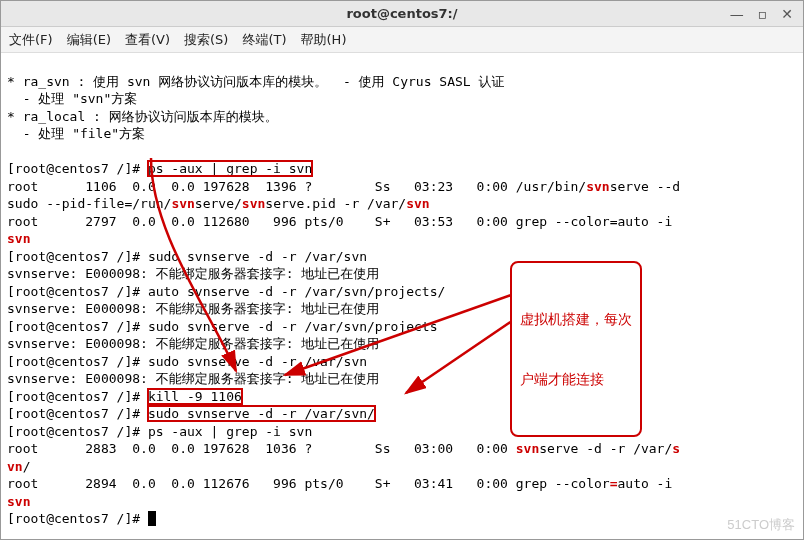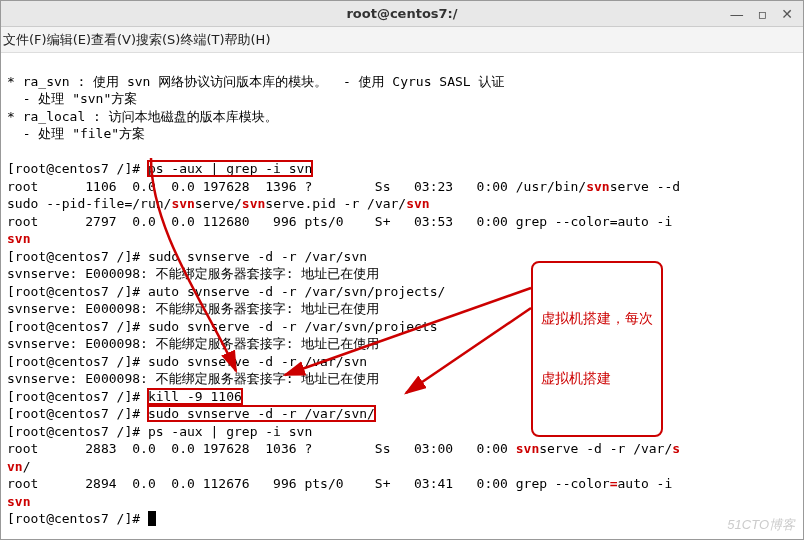--- a/index.html
+++ b/index.html
@@ -3,29 +3,29 @@
 <meta charset="utf-8">
 <style>
   * { margin: 0; padding: 0; box-sizing: border-box; }
   body { font-family: "DejaVu Sans", sans-serif; font-size: 13px; background: #f0f0f0; width: 804px; height: 540px; position: relative; overflow: hidden; }
   .window { width: 804px; height: 540px; background: #fff; display: flex; flex-direction: column; border: 1px solid #999; }
   .titlebar { height: 26px; background: #e8e8e8; display: flex; align-items: center; border-bottom: 1px solid #ccc; position: relative; }
   .titlebar .spacer { flex: 1; }
   .title { position: absolute; left: 50%; transform: translateX(-50%); font-size: 13px; font-weight: bold; color: #333; }
   .winbtns { display: flex; gap: 14px; padding-right: 10px; font-size: 14px; color: #555; }
   .winbtn { cursor: pointer; }
-  .menubar { height: 26px; background: #f4f4f4; display: flex; align-items: center; padding: 0 2px; border-bottom: 1px solid #ddd; font-size: 13px; color: #222; }
+  .menubar { height: 26px; background: #f4f4f4; display: flex; align-items: center; padding: 0 8px; gap: 14px; border-bottom: 1px solid #ddd; font-size: 13px; color: #222; }
   .menuitem { cursor: pointer; }
   .term { flex: 1; background: #fff; color: #000; font-family: "DejaVu Sans Mono","Courier New",monospace; font-size: 13px; line-height: 17.5px; padding: 2px 6px 4px 6px; white-space: pre; position: relative; overflow: hidden; }
   .red { color: #cc0000; font-weight: bold; }
   .box { outline: 2px solid #cc0000; outline-offset: -1px; }
   .cursor { display: inline-block; width: 8px; height: 15px; background: #000; vertical-align: text-bottom; }
   .callout { position: absolute; border: 2px solid #cc0000; border-radius: 8px; background: #fff; padding: 6px 8px; font-size: 14px; color: #cc0000; line-height: 20px; font-family: "DejaVu Sans","Microsoft YaHei",sans-serif; }
   svg.overlay { position: absolute; top: 0; left: 0; pointer-events: none; }
-  .watermark { position: absolute; right: 8px; bottom: 6px; color: #ccc; font-size: 13px; font-style: italic; font-family: sans-serif; }
+  .watermark { position: absolute; right: 8px; bottom: 6px; color: #ccc; font-size: 13px; font-family: sans-serif; }
 </style>
 </head>
 <body>
 
 <div class="window">
   <div class="titlebar">
     <div class="spacer"></div>
     <div class="title">root@centos7:/</div>
     <div class="winbtns">
       <span class="winbtn">—</span>
@@ -37,21 +37,21 @@
     <span class="menuitem">文件(F)</span>
     <span class="menuitem">编辑(E)</span>
     <span class="menuitem">查看(V)</span>
     <span class="menuitem">搜索(S)</span>
     <span class="menuitem">终端(T)</span>
     <span class="menuitem">帮助(H)</span>
   </div>
   <div class="term">
 <span>* ra_svn : 使用 svn 网络协议访问版本库的模块。  - 使用 Cyrus SASL 认证</span>
 <span>  - 处理 "svn"方案</span>
-<span>* ra_local : 访问本地磁盘的版本库模块。</span>
+<span>* ra_local : 网络协议访问版本库的模块。</span>
 <span>  - 处理 "file"方案</span>
 <span></span>
 <span>[root@centos7 /]# </span><span class="box">ps -aux | grep -i svn</span>
 <span>root      1106  0.0  0.0 197628  1396 ?        Ss   03:23   0:00 /usr/bin/</span><span class="red">svn</span><span>serve --d</span>
 <span>sudo --pid-file=/run/</span><span class="red">svn</span><span>serve/</span><span class="red">svn</span><span>serve.pid -r /var/</span><span class="red">svn</span>
 <span>root      2797  0.0  0.0 112680   996 pts/0    S+   03:53   0:00 grep --color=auto -i </span>
 <span class="red">svn</span>
 <span>[root@centos7 /]# </span><span>sudo svnserve -d -r /var/svn</span>
 <span>svnserve: E000098: 不能绑定服务器套接字: 地址已在使用</span>
 <span>[root@centos7 /]# </span><span>auto svnserve -d -r /var/svn/projects/</span>
@@ -73,20 +73,20 @@
       <defs>
         <marker id="ah" markerWidth="10" markerHeight="10" refX="8" refY="3" orient="auto">
           <path d="M0,0 L9,3 L0,6 Z" fill="#cc0000"></path>
         </marker>
       </defs>
       <path d="M150,105 C150,180 210,260 235,318" stroke="#cc0000" stroke-width="2.5" fill="none" marker-end="url(#ah)"></path>
       <path d="M530,235 L284,322" stroke="#cc0000" stroke-width="2.5" fill="none" marker-end="url(#ah)"></path>
       <path d="M530,255 L405,340" stroke="#cc0000" stroke-width="2.5" fill="none" marker-end="url(#ah)"></path>
     </svg>
 
-    <div class="callout" style="top:208px; left:530px;font-family:Liberation Mono, monospace;">
+    <div class="callout" style="top:208px; left:509px;">
       <div>虚拟机搭建，每次</div>
-      <div>虚拟机搭建</div>
+      <div>户端才能连接</div>
     </div>
 
     <div class="watermark">51CTO博客</div>
   </div>
 </div>
 
 </body></html>

